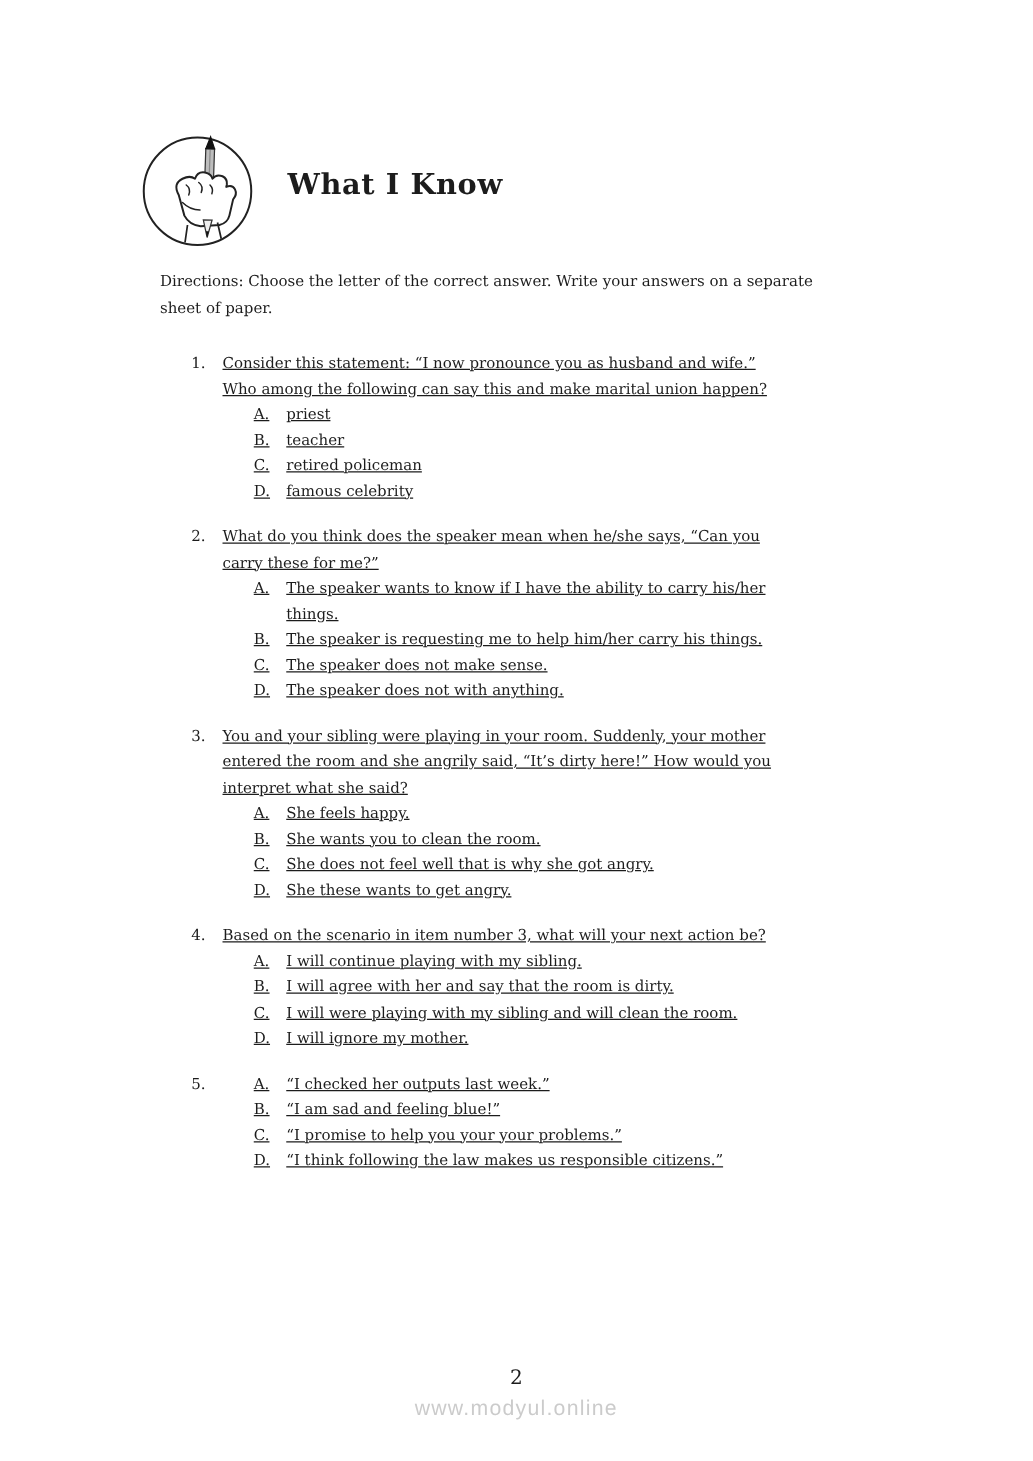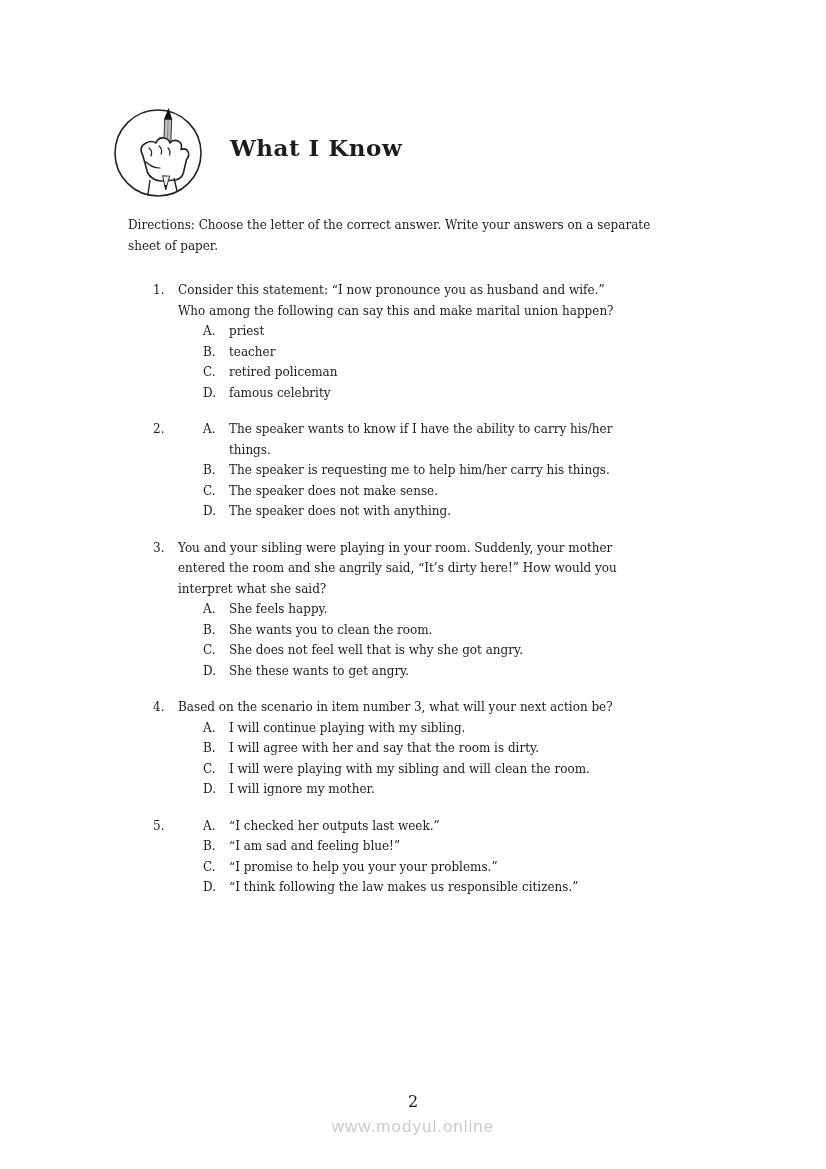--- a/index.html
+++ b/index.html
@@ -24,21 +24,21 @@
     padding-bottom:10px;
   }
   .content {
     position:absolute; top:215px; left:100px; width:628px;
     font-size:12px; line-height:20.5px;margin-left:28px;
   }
   .directions { white-space:pre-wrap; }
   .questions { margin-top:24px; margin-left:25px; }
   .question-item { display:flex; margin-bottom:16px; }
   .q-num { flex:0 0 25px; }
-  .q-body { flex:1 1 auto; }
+  .q-body { flex:1 1 auto;text-decoration:underline; }
   .q-text { white-space:pre-wrap; }
   .options { margin-left:25px; }
   .option-item { display:flex; }
   .opt-letter { flex:0 0 26px; }
   .opt-text { flex:1 1 auto; white-space:pre-wrap; }
   .footer {
     position:absolute; left:0; width:100%;
     text-align:center;
   }
   .page-number { top:1092px; font-size:16px; }
@@ -99,20 +99,22 @@
               <div class="option-item">
                 <span class="opt-letter">D.</span>
                 <div class="opt-text">famous celebrity</div>
               </div>
             </div>
           </div>
         </div>
         <div class="question-item">
           <span class="q-num">2.</span>
           <div class="q-body">
+            <div class="q-text">What do you think does the speaker mean when he/she says, “Can you
+carry these for me?”</div>
             <div class="options">
               <div class="option-item">
                 <span class="opt-letter">A.</span>
                 <div class="opt-text">The speaker wants to know if I have the ability to carry his/her
 things.</div>
               </div>
               <div class="option-item">
                 <span class="opt-letter">B.</span>
                 <div class="opt-text">The speaker is requesting me to help him/her carry his things.</div>
               </div>

